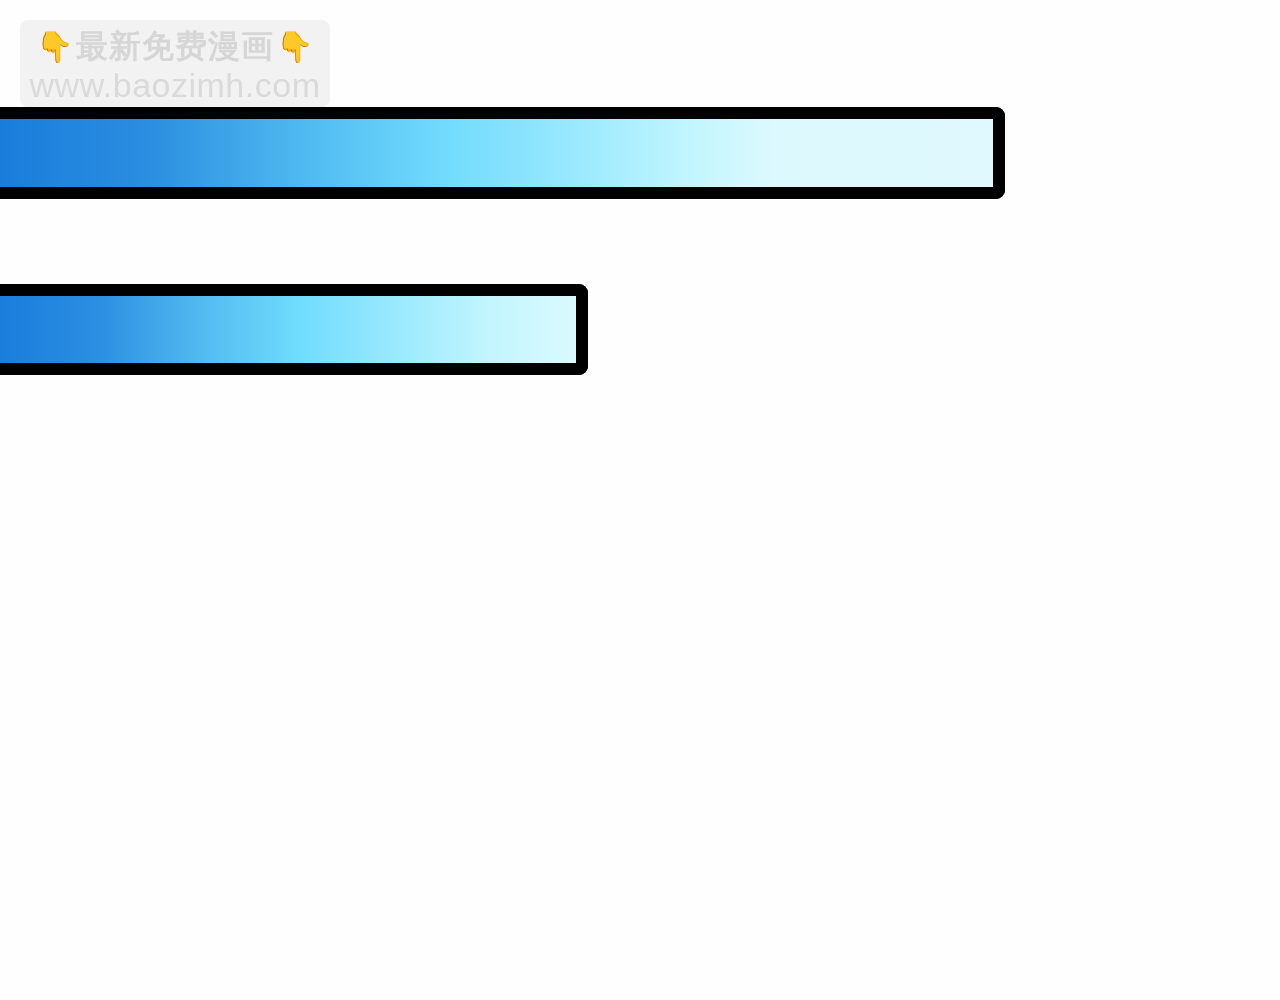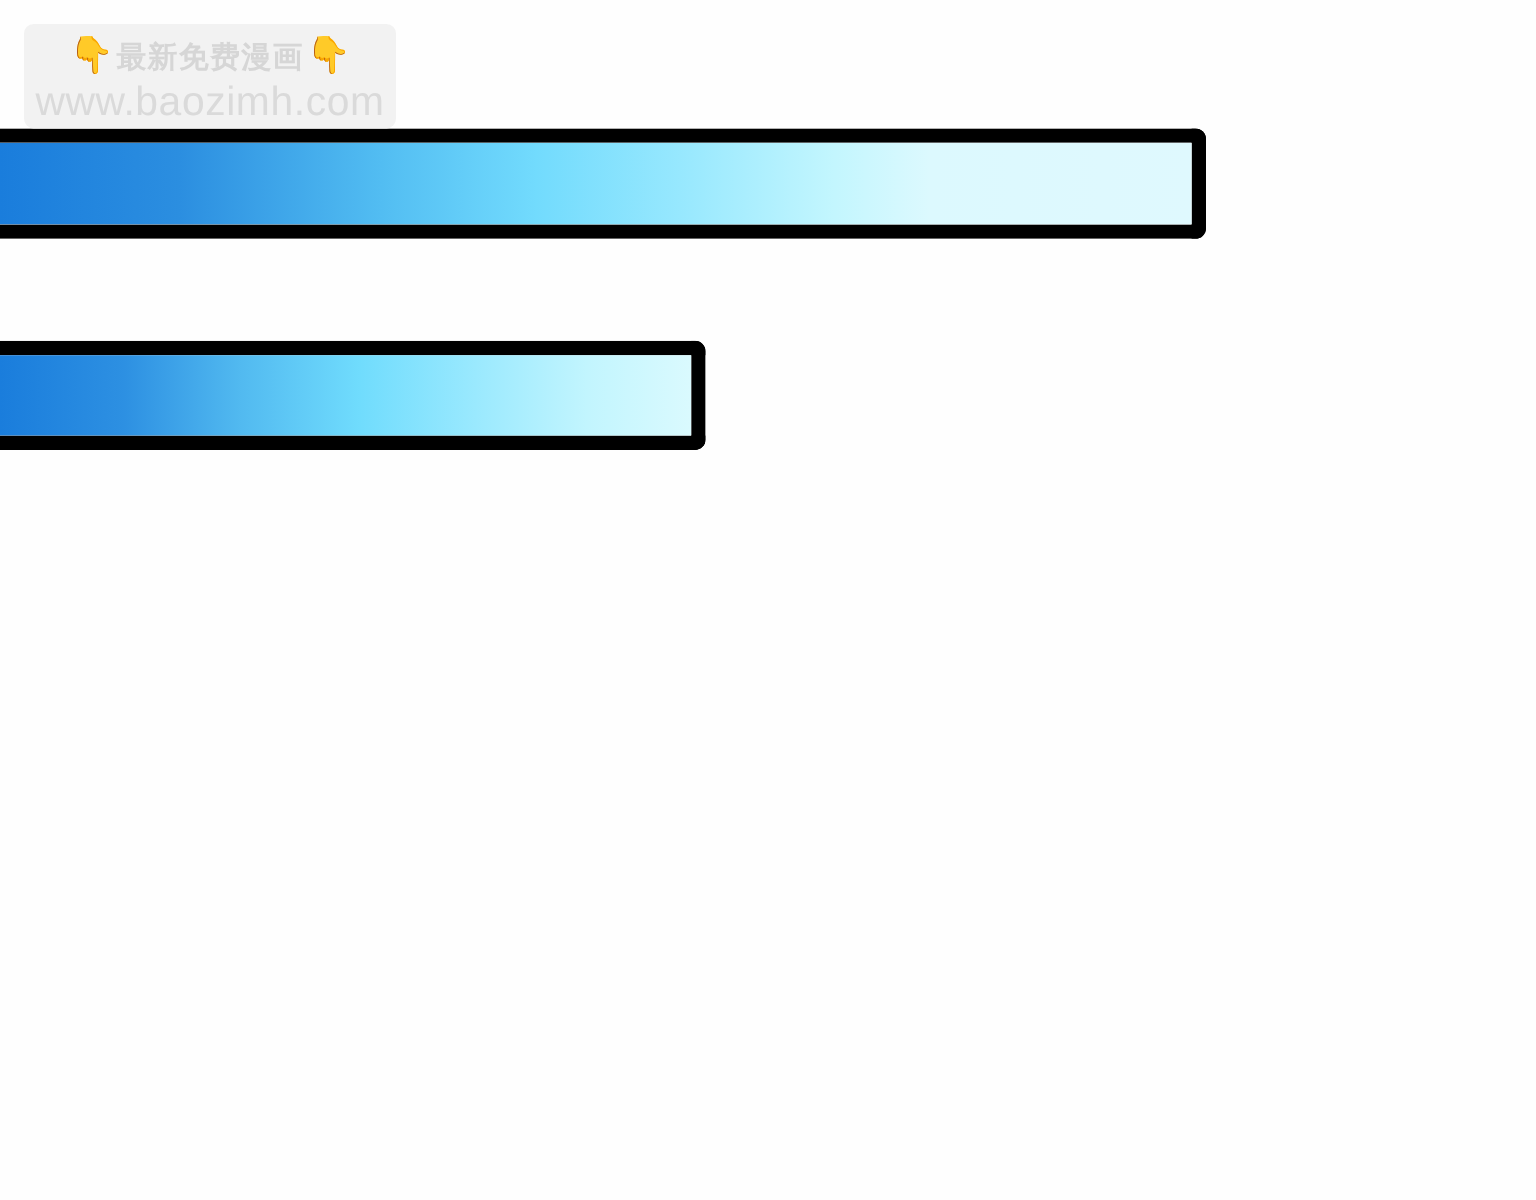--- a/index.html
+++ b/index.html
@@ -67,21 +67,21 @@
       height: 50px;
       padding-top: 4px;
       box-sizing: border-box;
     }
     .wm-hand {
       font-size: 30px;
       line-height: 1;
       color: #f7c02e;
     }
     .wm-title {
-      font-size: 25px;
+      font-size: 32px;
       font-weight: bold;
       color: #d6d6d6;
       margin: 0 2px;
       letter-spacing: 1px;
     }
     .wm-url {
       font-family: "Liberation Sans", sans-serif;
       font-size: 34px;
       line-height: 30px;
       color: #dadada;

